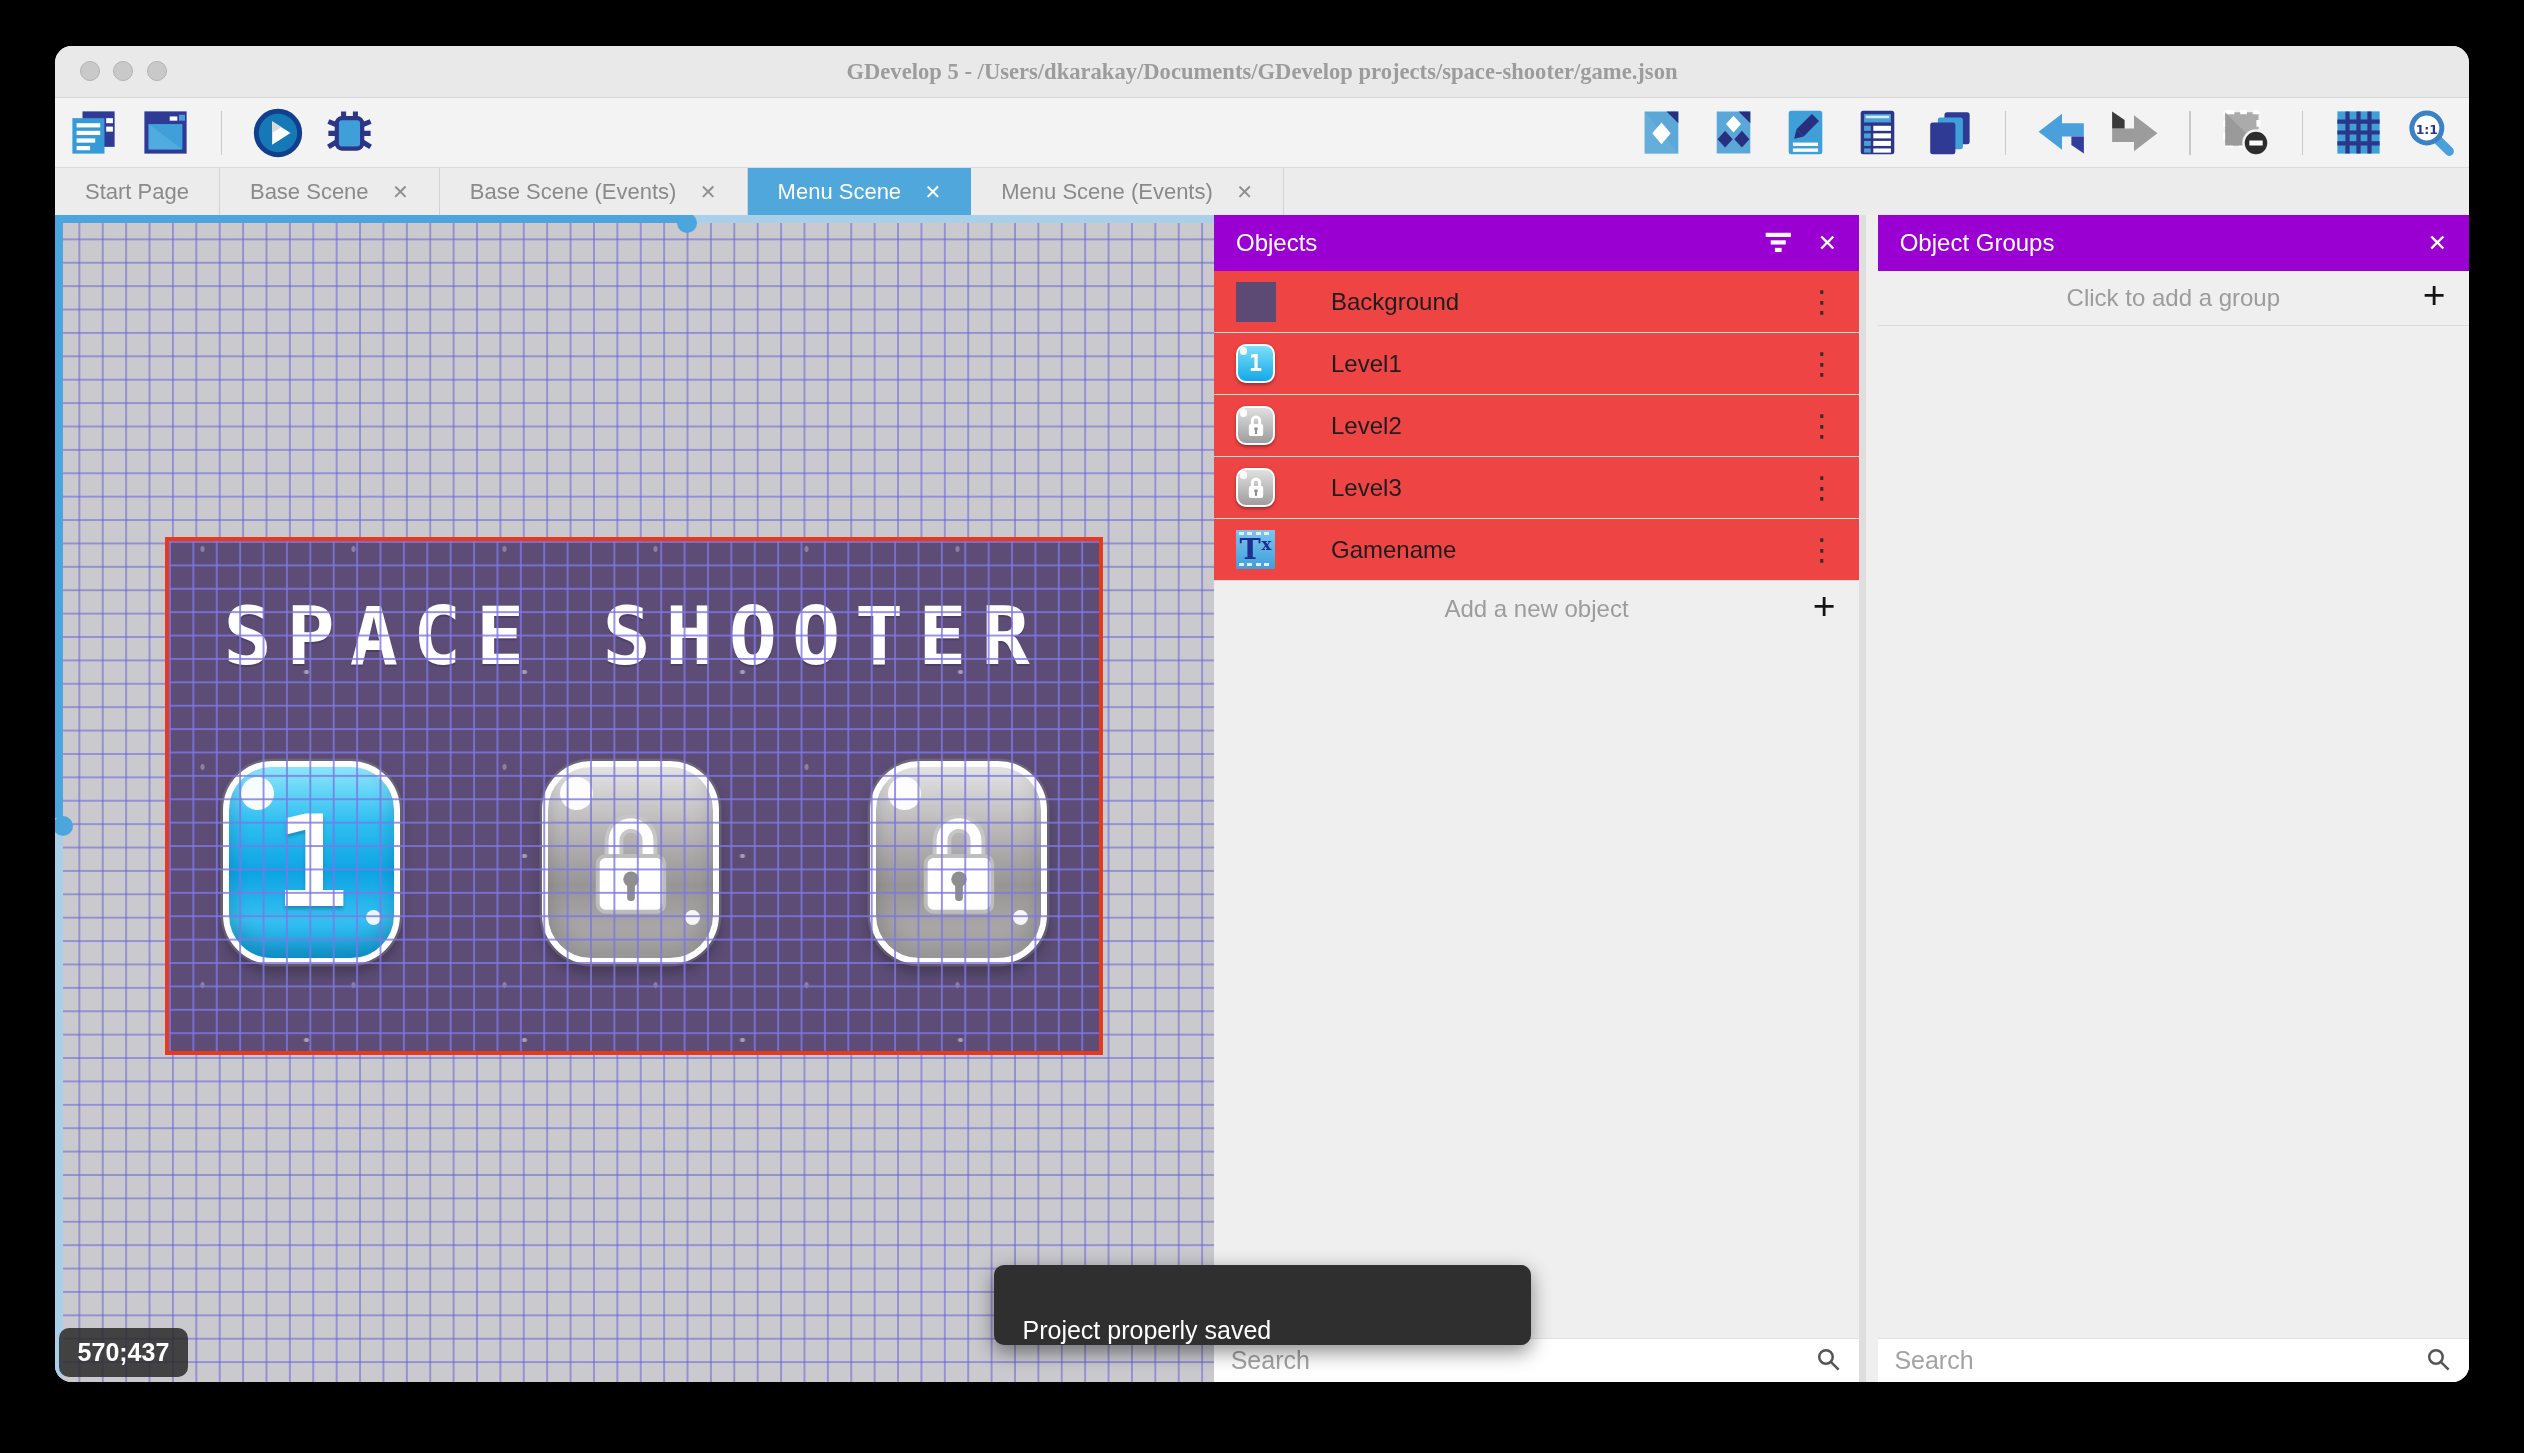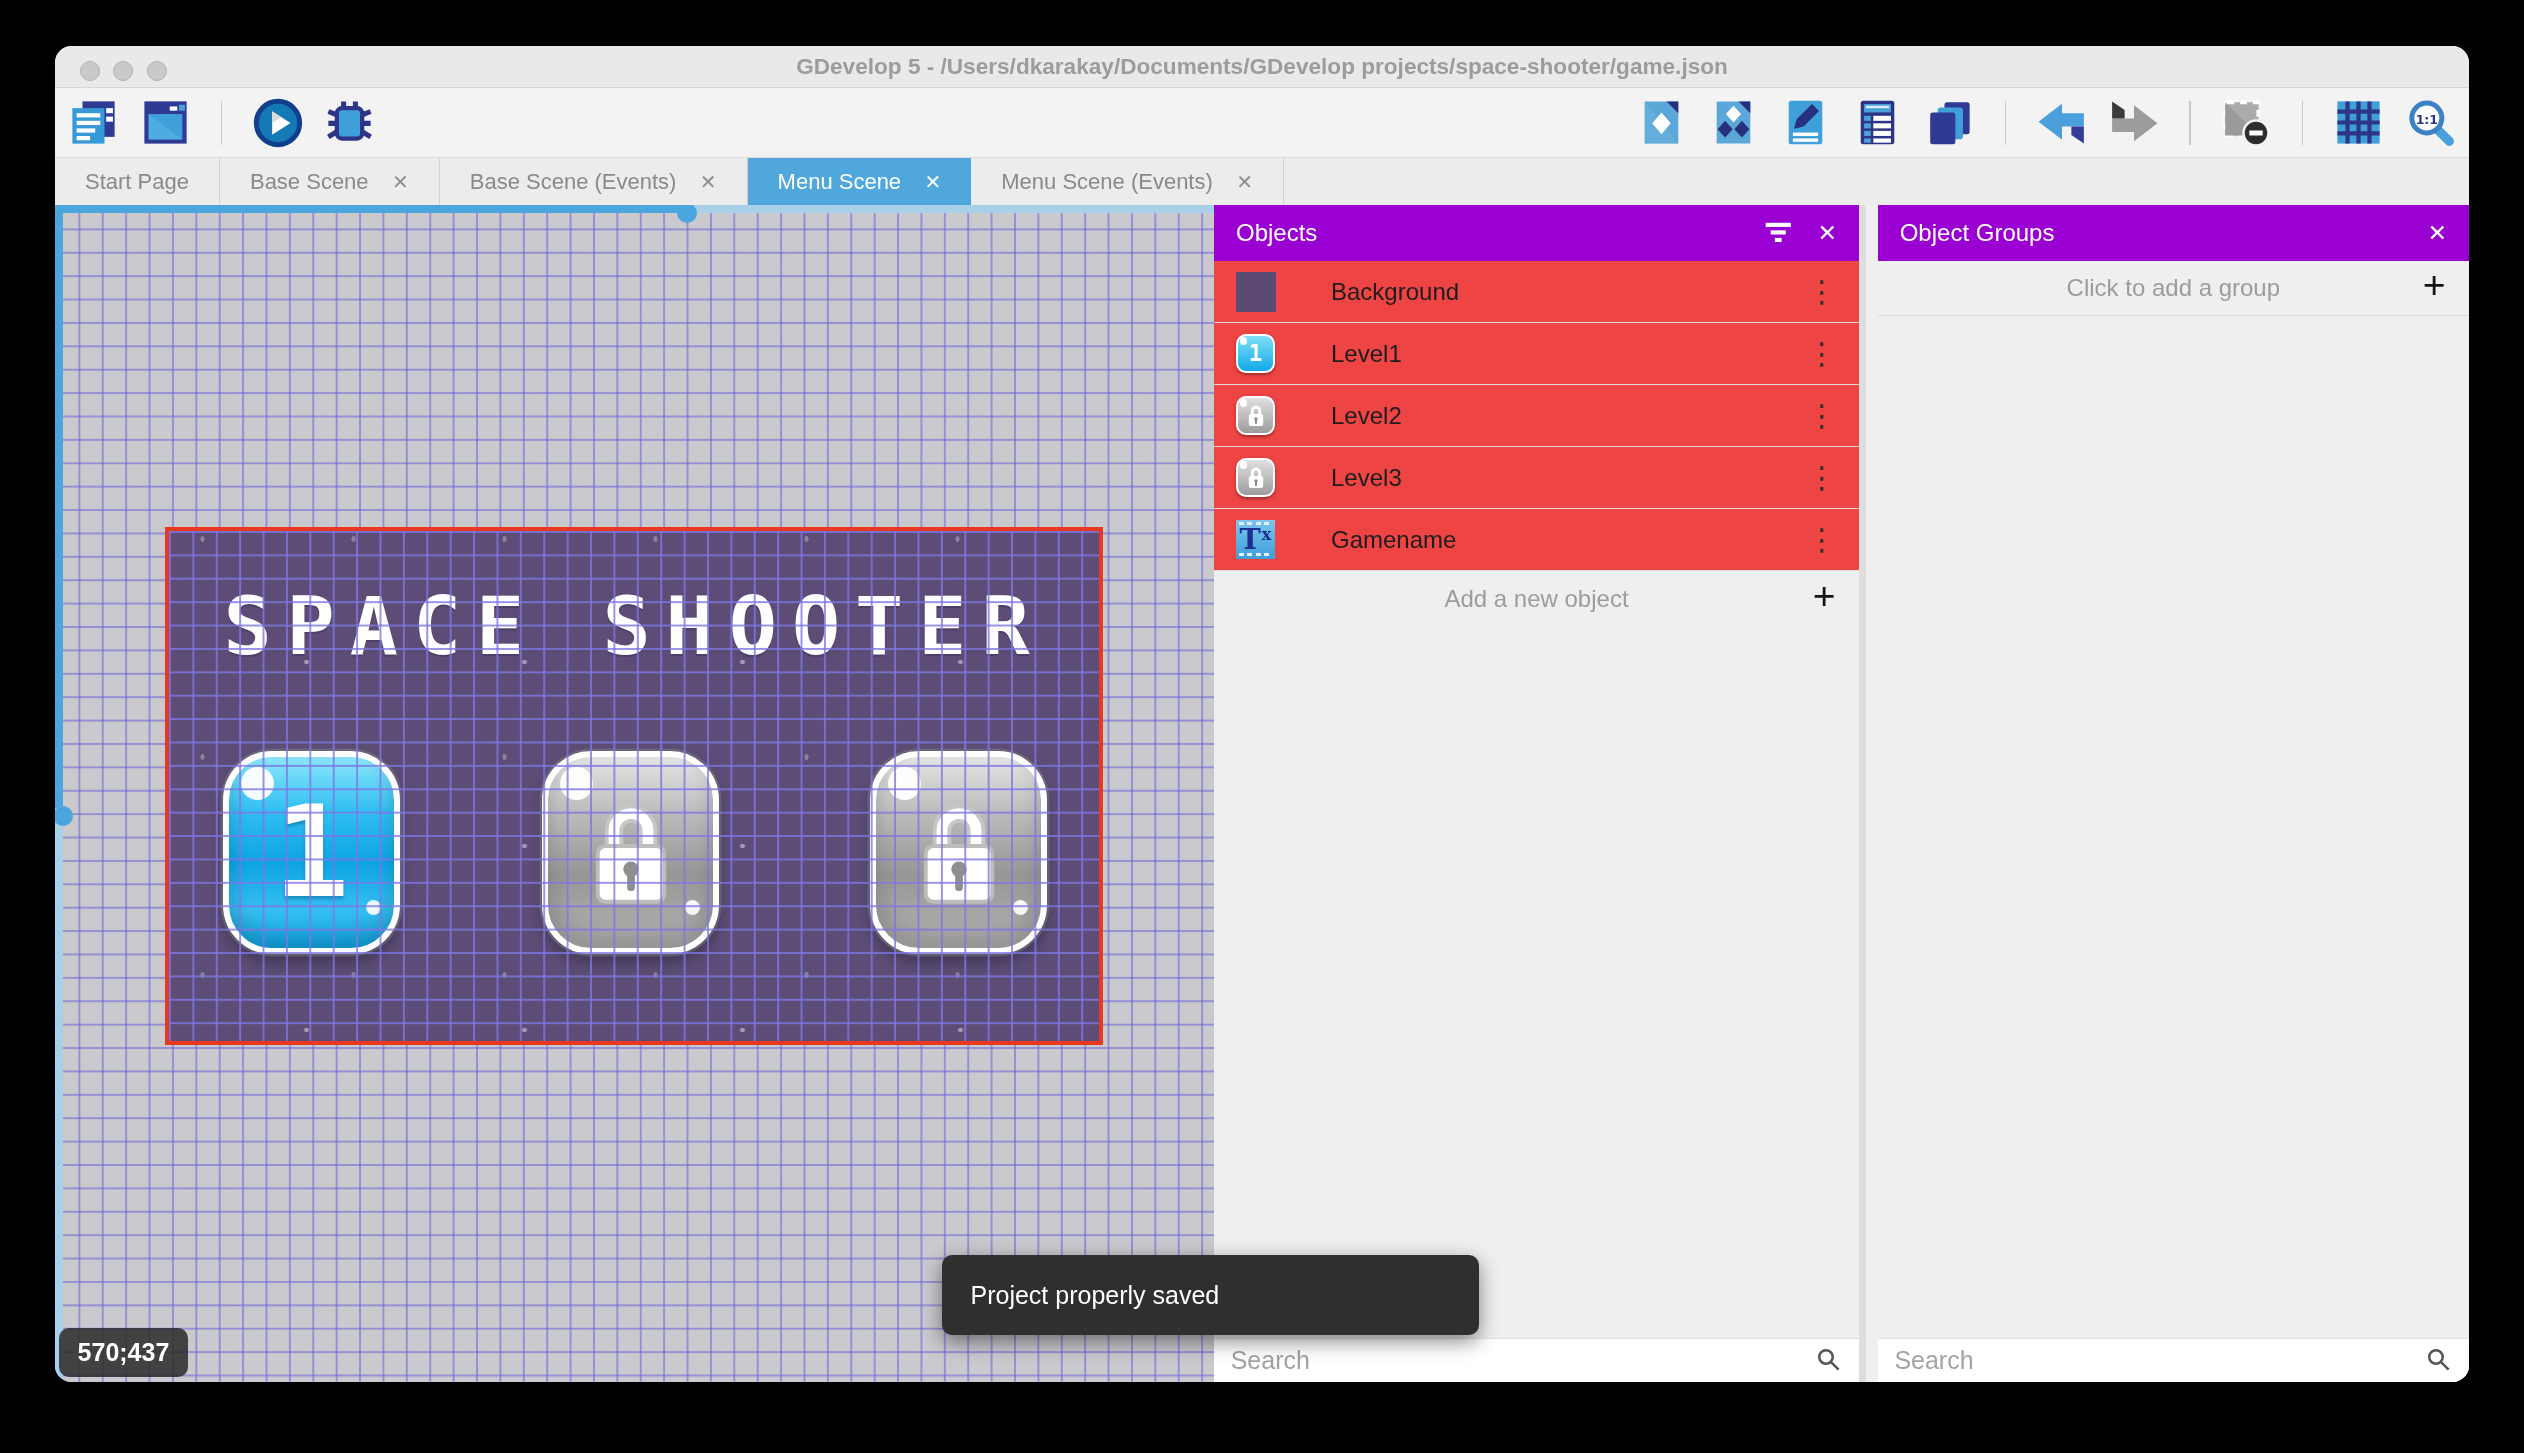--- a/index.html
+++ b/index.html
@@ -5,22 +5,22 @@
   * { margin:0; padding:0; box-sizing:border-box; }
   html,body { width:2525px; height:1453px; background:#000; overflow:hidden;
               font-family:"Liberation Sans", sans-serif; }
 
   
   .window { position:absolute; left:55px; top:46px; width:2414px; height:1336px;
             background:#ececec; border-radius:16.7px; overflow:hidden;
             box-shadow:0 25px 75px rgba(0,0,0,.6); display:flex; flex-direction:column; }
 
   
-  .titlebar { height:42px; background:#e9e9e9; border-bottom:1.7px solid #d6d6d6;
-              position:relative; display:flex; align-items:center; justify-content:center; flex:0 0 auto;}
+  .titlebar { height:52px; background:#e9e9e9; border-bottom:1.7px solid #d6d6d6;
+              position:relative; display:flex; align-items:center; justify-content:center; flex:0 0 auto;font-family:Liberation Serif, serif;}
   .traffic { position:absolute; left:25px; top:15px; display:flex; gap:13.4px; }
   .tl-dot { width:20px; height:20px; border-radius:50%; background:#c9c9c9; border:1.7px solid #b2b2b2; }
   .win-title { font-size:22.6px; font-weight:700; color:#9c9c9c; }
 
   
   .toolbar { height:70px; background:#f3f3f3; border-bottom:1.7px solid #dcdcdc;
              display:flex; align-items:center; padding:0 13.4px; flex:0 0 auto; }
   .tb-group { display:flex; align-items:center; gap:22px; }
   .tb-sep { width:1.7px; height:44px; background:#c9c9c9; margin:0 8.4px; }
   .tb-icon { width:50px; height:50px; display:flex; align-items:center; justify-content:center; }
@@ -124,22 +124,22 @@
               position:relative; display:flex; align-items:baseline; justify-content:center; }
   .text-obj .tline { position:absolute; left:2.5px; right:2.5px; height:3.3px;
               background:repeating-linear-gradient(90deg,#dff0fc 0 5px, rgba(255,255,255,0) 5px 8.4px); }
   .text-obj .tline.top { top:2.5px; } .text-obj .tline.bot { bottom:2.5px; }
   .text-obj .t-T { font-family:"DejaVu Serif", serif; font-weight:bold; font-size:28.5px; color:#1d2f8f;
               line-height:39px; }
   .text-obj .t-x { font-family:"DejaVu Serif", serif; font-weight:bold; font-size:16.7px; color:#1d2f8f;
               line-height:39px; margin-left:0.8px; align-self:flex-end; padding-bottom:5px; }
 
   
-  .toast { position:absolute; left:887px; top:1050px; width:537px; height:80px; background:#2f2f2f;
-           border-radius:10px; display:flex; align-items:center; padding-left:28.5px;
+  .toast { position:absolute; left:939px; top:1050px; width:537px; height:80px; background:#2f2f2f;
+           border-radius:10px; display:flex; align-items:flex-end; padding-left:28.5px;
            font-size:25px; color:#fff; z-index:50; box-shadow:0 6.7px 20px rgba(0,0,0,.45); }
 </style>
 </head>
 <body>
 
 <div class="window">
 
   <div class="titlebar">
     <div class="traffic">
       <div class="tl-dot"></div>

